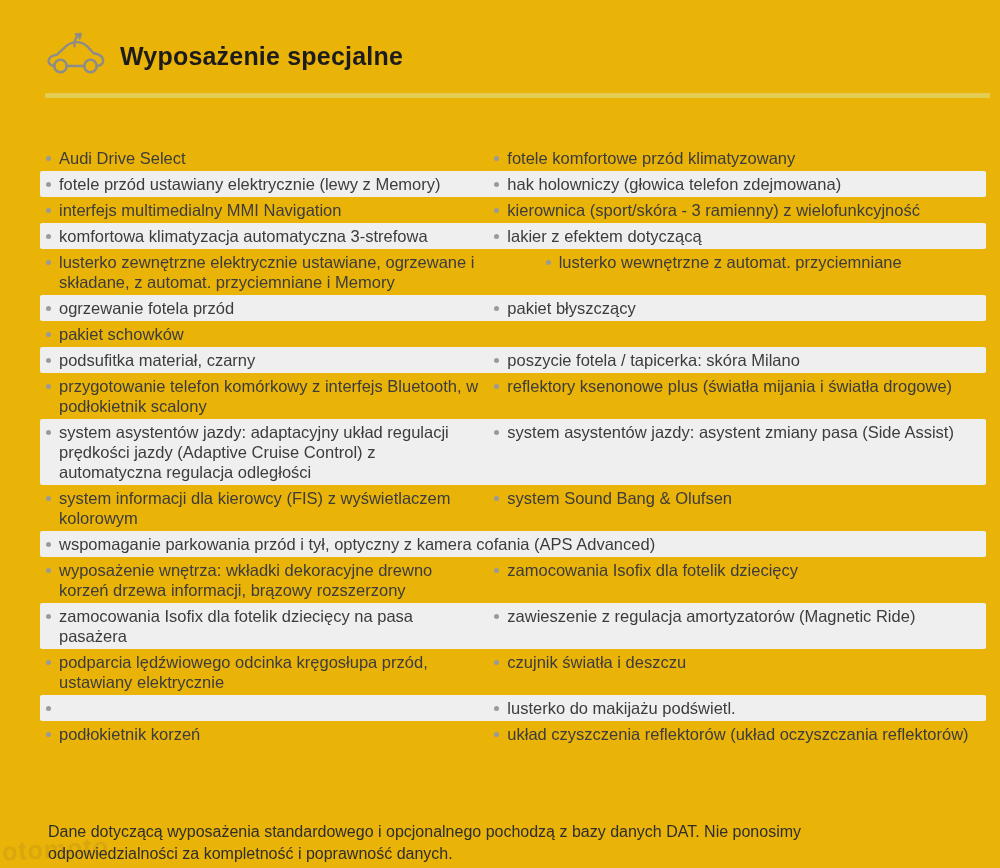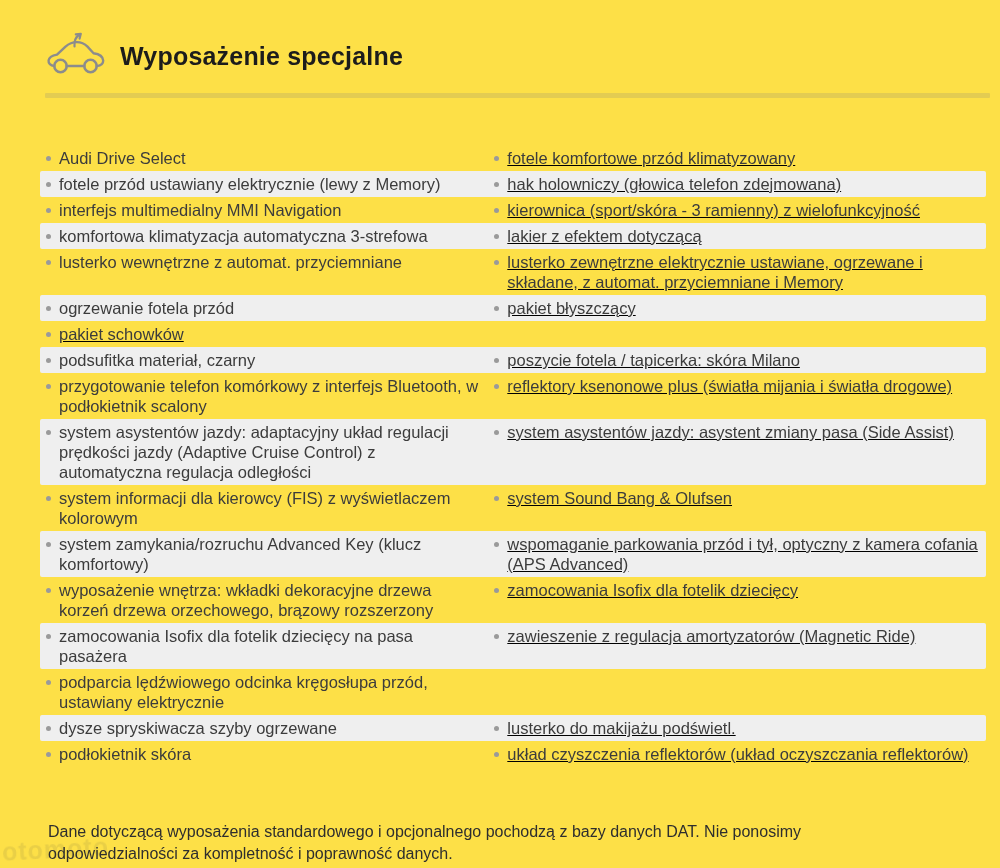--- a/index.html
+++ b/index.html
@@ -1,31 +1,31 @@
 <!DOCTYPE html>
 <html lang="pl"><head>
 <meta charset="utf-8">
 <style>
   html,body{margin:0;padding:0;background:#ffffff;}
   body{font-family:"Liberation Sans","DejaVu Sans",sans-serif;-webkit-font-smoothing:antialiased;}
-  .page{position:relative;width:1000px;height:868px;background:#fde047;overflow:hidden;}
+  .page{position:relative;width:1000px;height:868px;background:#eab308;overflow:hidden;}
 
   
   .header{display:flex;align-items:center;gap:14px;padding:30px 40px 0 46px;}
   .car-icon{flex:none;}
   .page-title{font-size:25px;font-weight:700;color:#1c1c1c;margin:0;letter-spacing:.2px;}
   .divider{height:5px;background:#e3cc52;margin:11px 10px 0 45px;border-radius:1px;}
 
   
   .rows{margin:47px 14px 0 40px;}
   .row{display:flex;column-gap:14px;padding:3px 8px 3px 4px;border-radius:2px;}
   .row:nth-child(even){background:#efefef;}
   .cell{display:flex;align-items:flex-start;}
   .cell-left{width:46.5%;flex:none;}
-  .cell-right{flex:1;min-width:0;text-decoration:underline;}
+  .cell-right{flex:1;min-width:0;}
   .bullet{flex:none;width:5px;height:5px;border-radius:50%;background:#9a9a9a;margin:8px 8px 0 2px;}
   .item-text{font-size:16.5px;line-height:20px;color:#3c3c3c;}
 
   
   .footer{position:absolute;left:48px;right:30px;bottom:4px;}
   .watermark{position:absolute;left:-46px;bottom:0;font-size:25px;font-weight:700;color:rgba(60,60,60,0.10);transform:rotate(-3deg);letter-spacing:1px;filter:blur(0.6px);}
   .disclaimer{position:relative;margin:0;max-width:885px;font-size:16px;line-height:21.5px;color:#2e2e2e;}
 </style>
 </head>
 <body>
@@ -83,28 +83,28 @@
       <div class="cell cell-left">
           <span class="bullet"></span>
           <span class="item-text">komfortowa klimatyzacja automatyczna 3-strefowa</span>
         </div>
       <div class="cell cell-right">
           <span class="bullet"></span>
           <span class="item-text">lakier z efektem dotyczącą</span>
         </div>
     </div>
     <div class="row">
+      <div class="cell cell-right">
+          <span class="bullet"></span>
+          <span class="item-text">lusterko zewnętrzne elektrycznie ustawiane, ogrzewane i składane, z automat. przyciemniane i Memory</span>
+        </div>
       <div class="cell cell-left">
           <span class="bullet"></span>
           <span class="item-text">lusterko wewnętrzne z automat. przyciemniane</span>
         </div>
-      <div class="cell cell-right">
-          <span class="bullet"></span>
-          <span class="item-text">lusterko zewnętrzne elektrycznie ustawiane, ogrzewane i składane, z automat. przyciemniane i Memory</span>
-        </div>
     </div>
     <div class="row">
       <div class="cell cell-left">
           <span class="bullet"></span>
           <span class="item-text">ogrzewanie fotela przód</span>
         </div>
       <div class="cell cell-right">
           <span class="bullet"></span>
           <span class="item-text">pakiet błyszczący</span>
         </div>
@@ -149,33 +149,29 @@
       <div class="cell cell-left">
           <span class="bullet"></span>
           <span class="item-text">system informacji dla kierowcy (FIS) z wyświetlaczem kolorowym</span>
         </div>
       <div class="cell cell-right">
           <span class="bullet"></span>
           <span class="item-text">system Sound Bang &amp; Olufsen</span>
         </div>
     </div>
     <div class="row">
-      <div class="cell cell-left">
-          <span class="bullet"></span>
-          <span class="item-text">system zamykania/rozruchu Advanced Key (klucz komfortowy)</span>
-        </div>
       <div class="cell cell-right">
           <span class="bullet"></span>
           <span class="item-text">wspomaganie parkowania przód i tył, optyczny z kamera cofania (APS Advanced)</span>
         </div>
     </div>
     <div class="row">
       <div class="cell cell-left">
           <span class="bullet"></span>
-          <span class="item-text">wyposażenie wnętrza: wkładki dekoracyjne drzewa korzeń drzewa orzechowego, brązowy rozszerzony</span>
+          <span class="item-text">wyposażenie wnętrza: wkładki dekoracyjne drewno korzeń drzewa informacji, brązowy rozszerzony</span>
         </div>
       <div class="cell cell-right">
           <span class="bullet"></span>
           <span class="item-text">zamocowania Isofix dla fotelik dziecięcy</span>
         </div>
     </div>
     <div class="row">
       <div class="cell cell-left">
           <span class="bullet"></span>
           <span class="item-text">zamocowania Isofix dla fotelik dziecięcy na pasa pasażera</span>
@@ -183,35 +179,38 @@
       <div class="cell cell-right">
           <span class="bullet"></span>
           <span class="item-text">zawieszenie z regulacja amortyzatorów (Magnetic Ride)</span>
         </div>
     </div>
     <div class="row">
       <div class="cell cell-left">
           <span class="bullet"></span>
           <span class="item-text">podparcia lędźwiowego odcinka kręgosłupa przód, ustawiany elektrycznie</span>
         </div>
-    </div>
-    <div class="row">
-      <div class="cell cell-left">
-          <span class="bullet"></span>
-          <span class="item-text">dysze spryskiwacza szyby ogrzewane</span>
+      <div class="cell cell-right">
+          <span class="bullet"></span>
+          <span class="item-text">czujnik światła i deszczu</span>
+        </div>
+    </div>
+    <div class="row">
+      <div class="cell cell-left">
+          <span class="bullet"></span>
         </div>
       <div class="cell cell-right">
           <span class="bullet"></span>
           <span class="item-text">lusterko do makijażu podświetl.</span>
         </div>
     </div>
     <div class="row">
       <div class="cell cell-left">
           <span class="bullet"></span>
-          <span class="item-text">podłokietnik skóra</span>
+          <span class="item-text">podłokietnik korzeń</span>
         </div>
       <div class="cell cell-right">
           <span class="bullet"></span>
           <span class="item-text">układ czyszczenia reflektorów (układ oczyszczania reflektorów)</span>
         </div>
     </div>
   </main>
 
   <div class="footer">
     <span class="watermark">otomoto</span>

